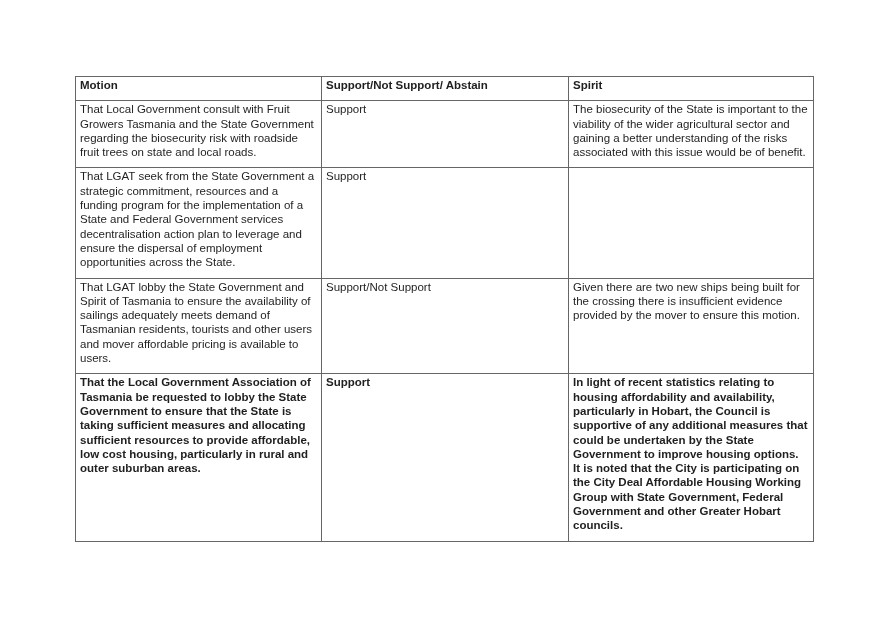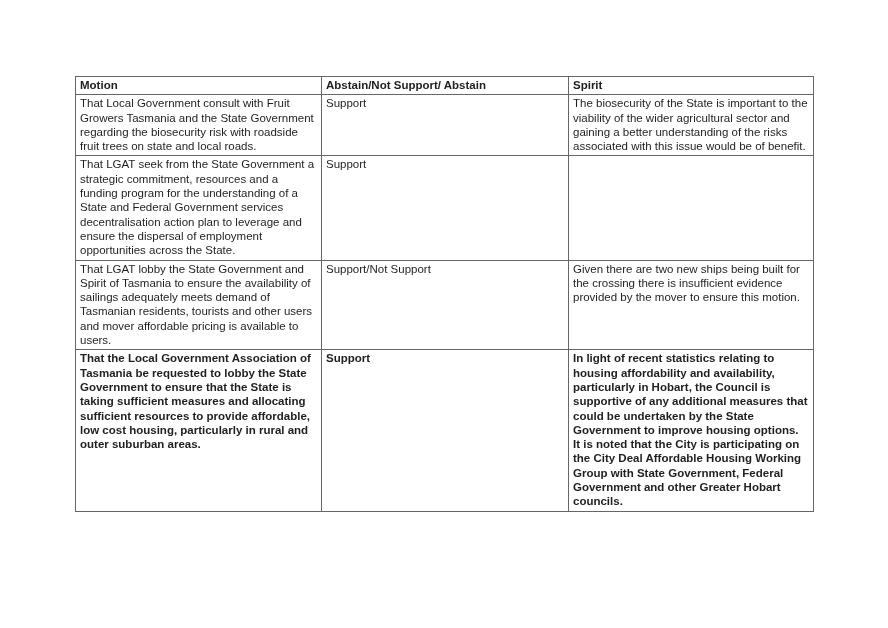--- a/index.html
+++ b/index.html
@@ -29,21 +29,21 @@
     table-layout: fixed;
     font-size: 11.5px;
     line-height: 14.3px;
   }
   table.motions col.c1 { width: 246px; }
   table.motions col.c2 { width: 247px; }
   table.motions col.c3 { width: 245px; }
   table.motions th,
   table.motions td {
     border: 1px solid #666666;
-    padding: 1px 5px 2px 4px;
+    padding: 1px 5px 8px 4px;
     vertical-align: top;
     text-align: left;
     overflow: hidden;
   }
   table.motions th {
     font-weight: bold;
     height: 13px;
   }
   tr.r1 td { height: 54px; }
   tr.r2 td { height: 82px; }
@@ -59,32 +59,32 @@
 <div class="page">
   <table class="motions">
     <colgroup>
       <col class="c1">
       <col class="c2">
       <col class="c3">
     </colgroup>
     <thead>
       <tr>
         <th>Motion</th>
-        <th>Abstain/Not Support/ Abstain</th>
+        <th>Support/Not Support/ Abstain</th>
         <th>Spirit</th>
       </tr>
     </thead>
     <tbody>
       <tr class="r1">
         <td class="motion">That Local Government consult with Fruit Growers Tasmania and the State Government regarding the biosecurity risk with roadside fruit trees on state and local roads.</td>
         <td class="support">Support</td>
         <td class="comment">The biosecurity of the State is important to the viability of the wider agricultural sector and gaining a better understanding of the risks associated with this issue would be of benefit.</td>
       </tr>
       <tr class="r2">
-        <td class="motion">That LGAT seek from the State Government a strategic commitment, resources and a funding program for the understanding of a State and Federal Government services decentralisation action plan to leverage and ensure the dispersal of employment opportunities across the State.</td>
+        <td class="motion">That LGAT seek from the State Government a strategic commitment, resources and a funding program for the implementation of a State and Federal Government services decentralisation action plan to leverage and ensure the dispersal of employment opportunities across the State.</td>
         <td class="support">Support</td>
         <td class="comment"></td>
       </tr>
       <tr class="r3">
         <td class="motion">That LGAT lobby the State Government and Spirit of Tasmania to ensure the availability of sailings adequately meets demand of Tasmanian residents, tourists and other users and mover affordable pricing is available to users.</td>
         <td class="support">Support/Not Support</td>
         <td class="comment">Given there are two new ships being built for the crossing there is insufficient evidence provided by the mover to ensure this motion.</td>
       </tr>
       <tr class="r4">
         <td class="motion">That the Local Government Association of Tasmania be requested to lobby the State Government to ensure that the State is taking sufficient measures and allocating sufficient resources to provide affordable, low cost housing, particularly in rural and outer suburban areas.</td>

